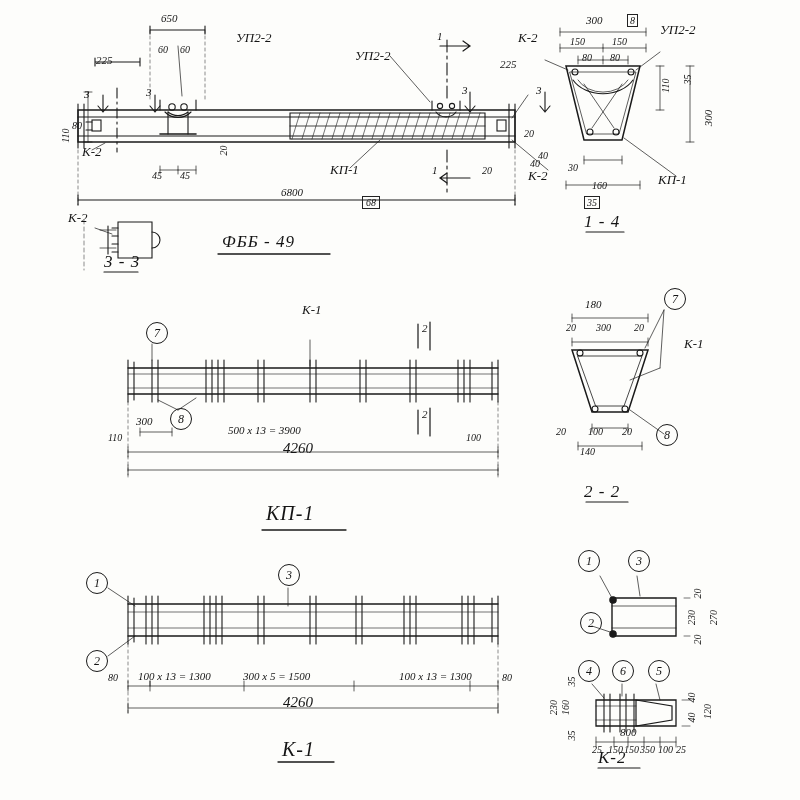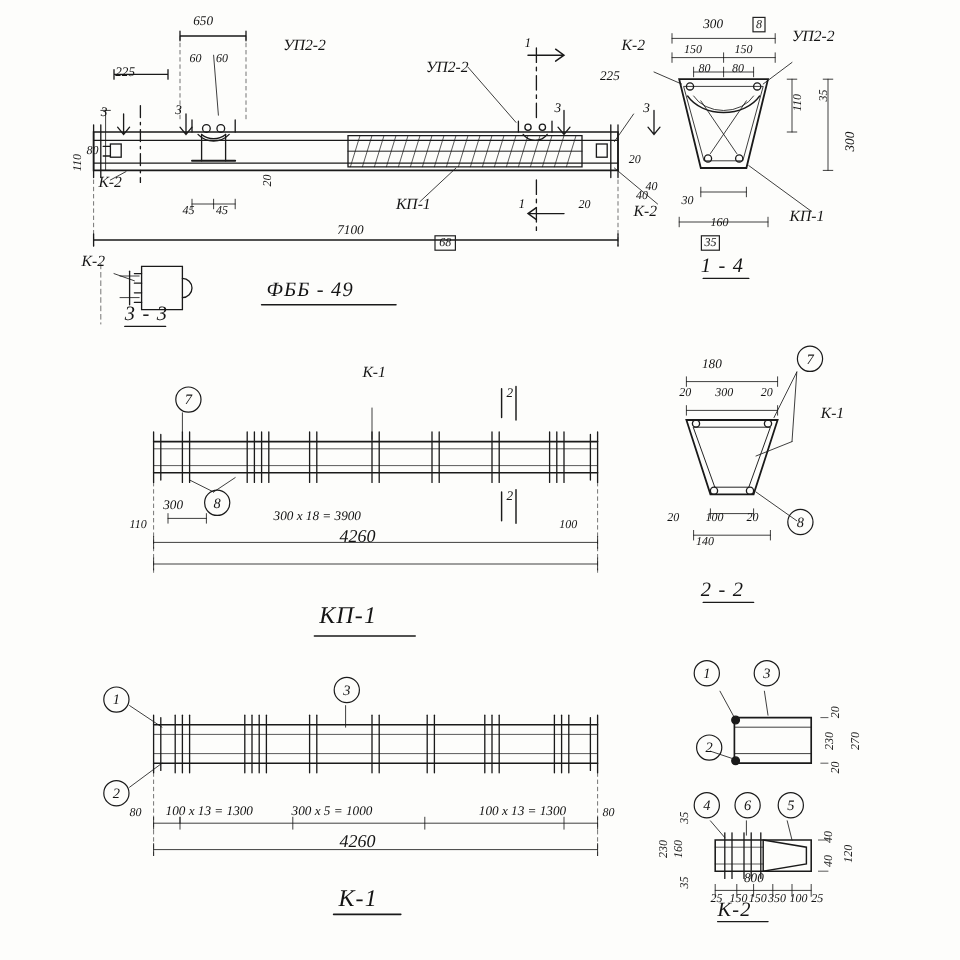--- a/index.html
+++ b/index.html
@@ -243,21 +243,21 @@
 <span class="lbl dimsm" style="left:158px;top:44px">60</span>
 <span class="lbl dimsm" style="left:180px;top:44px">60</span>
 <span class="lbl dimsm" style="left:72px;top:120px">80</span>
 <span class="lbl dimsm" style="left:58px;top:130px;transform:rotate(-90deg)">110</span>
 <span class="lbl dimsm" style="left:152px;top:170px">45</span>
 <span class="lbl dimsm" style="left:180px;top:170px">45</span>
 <span class="lbl dimsm" style="left:218px;top:145px;transform:rotate(-90deg)">20</span>
 <span class="lbl dimsm" style="left:482px;top:165px">20</span>
 <span class="lbl dimsm" style="left:524px;top:128px">20</span>
 <span class="lbl dim" style="left:500px;top:58px">225</span>
-<span class="lbl dim" style="left:281px;top:186px">7100</span>
+<span class="lbl dim" style="left:281px;top:186px">6800</span>
 <span class="lbl dimsm" style="left:362px;top:196px;border:1px solid #222;padding:0 3px">68</span>
 <span class="lbl dimsm" style="left:530px;top:158px">40</span>
 
 <span class="lbl mk" style="left:236px;top:30px">УП2-2</span>
 <span class="lbl mk" style="left:355px;top:48px">УП2-2</span>
 <span class="lbl mk" style="left:660px;top:22px">УП2-2</span>
 <span class="lbl mk" style="left:82px;top:144px">К-2</span>
 <span class="lbl mk" style="left:528px;top:168px">К-2</span>
 <span class="lbl mk" style="left:518px;top:30px">К-2</span>
 <span class="lbl mk" style="left:330px;top:162px">КП-1</span>
@@ -288,39 +288,39 @@
 <span class="lbl dimsm" style="left:592px;top:180px">160</span>
 <span class="lbl dimsm" style="left:584px;top:196px;border:1px solid #222;padding:0 2px">35</span>
 <span class="lbl dimsm" style="left:538px;top:150px">40</span>
 <span class="lbl cap" style="left:584px;top:212px">1 - 4</span>
 
 <span class="lbl mk" style="left:302px;top:302px">К-1</span>
 <span class="lbl dim" style="left:422px;top:322px">2</span>
 <span class="lbl dim" style="left:422px;top:408px">2</span>
 <span class="lbl dim" style="left:136px;top:415px">300</span>
 <span class="lbl dimsm" style="left:108px;top:432px">110</span>
-<span class="lbl dim" style="left:228px;top:424px">300 x 18 = 3900</span>
+<span class="lbl dim" style="left:228px;top:424px">500 x 13 = 3900</span>
 <span class="lbl dimsm" style="left:466px;top:432px">100</span>
 <span class="lbl dim" style="left:283px;top:440px;font-size:15px">4260</span>
 <span class="lbl cap" style="left:266px;top:502px;font-size:20px">КП-1</span>
 
 <span class="lbl dim" style="left:585px;top:298px">180</span>
 <span class="lbl dimsm" style="left:566px;top:322px">20</span>
 <span class="lbl dimsm" style="left:596px;top:322px">300</span>
 <span class="lbl dimsm" style="left:634px;top:322px">20</span>
 <span class="lbl dimsm" style="left:556px;top:426px">20</span>
 <span class="lbl dimsm" style="left:588px;top:426px">100</span>
 <span class="lbl dimsm" style="left:622px;top:426px">20</span>
 <span class="lbl dimsm" style="left:580px;top:446px">140</span>
 <span class="lbl mk" style="left:684px;top:336px">К-1</span>
 <span class="lbl cap" style="left:584px;top:482px">2 - 2</span>
 
 <span class="lbl dimsm" style="left:108px;top:672px">80</span>
 <span class="lbl dim" style="left:138px;top:670px">100 x 13 = 1300</span>
-<span class="lbl dim" style="left:243px;top:670px">300 x 5 = 1000</span>
+<span class="lbl dim" style="left:243px;top:670px">300 x 5 = 1500</span>
 <span class="lbl dim" style="left:399px;top:670px">100 x 13 = 1300</span>
 <span class="lbl dimsm" style="left:502px;top:672px">80</span>
 <span class="lbl dim" style="left:283px;top:694px;font-size:15px">4260</span>
 <span class="lbl cap" style="left:282px;top:738px;font-size:20px">К-1</span>
 
 <span class="lbl dimsm" style="left:692px;top:588px;transform:rotate(-90deg)">20</span>
 <span class="lbl dimsm" style="left:684px;top:612px;transform:rotate(-90deg)">230</span>
 <span class="lbl dimsm" style="left:692px;top:634px;transform:rotate(-90deg)">20</span>
 <span class="lbl dimsm" style="left:706px;top:612px;transform:rotate(-90deg)">270</span>
 <span class="lbl dimsm" style="left:566px;top:676px;transform:rotate(-90deg)">35</span>

